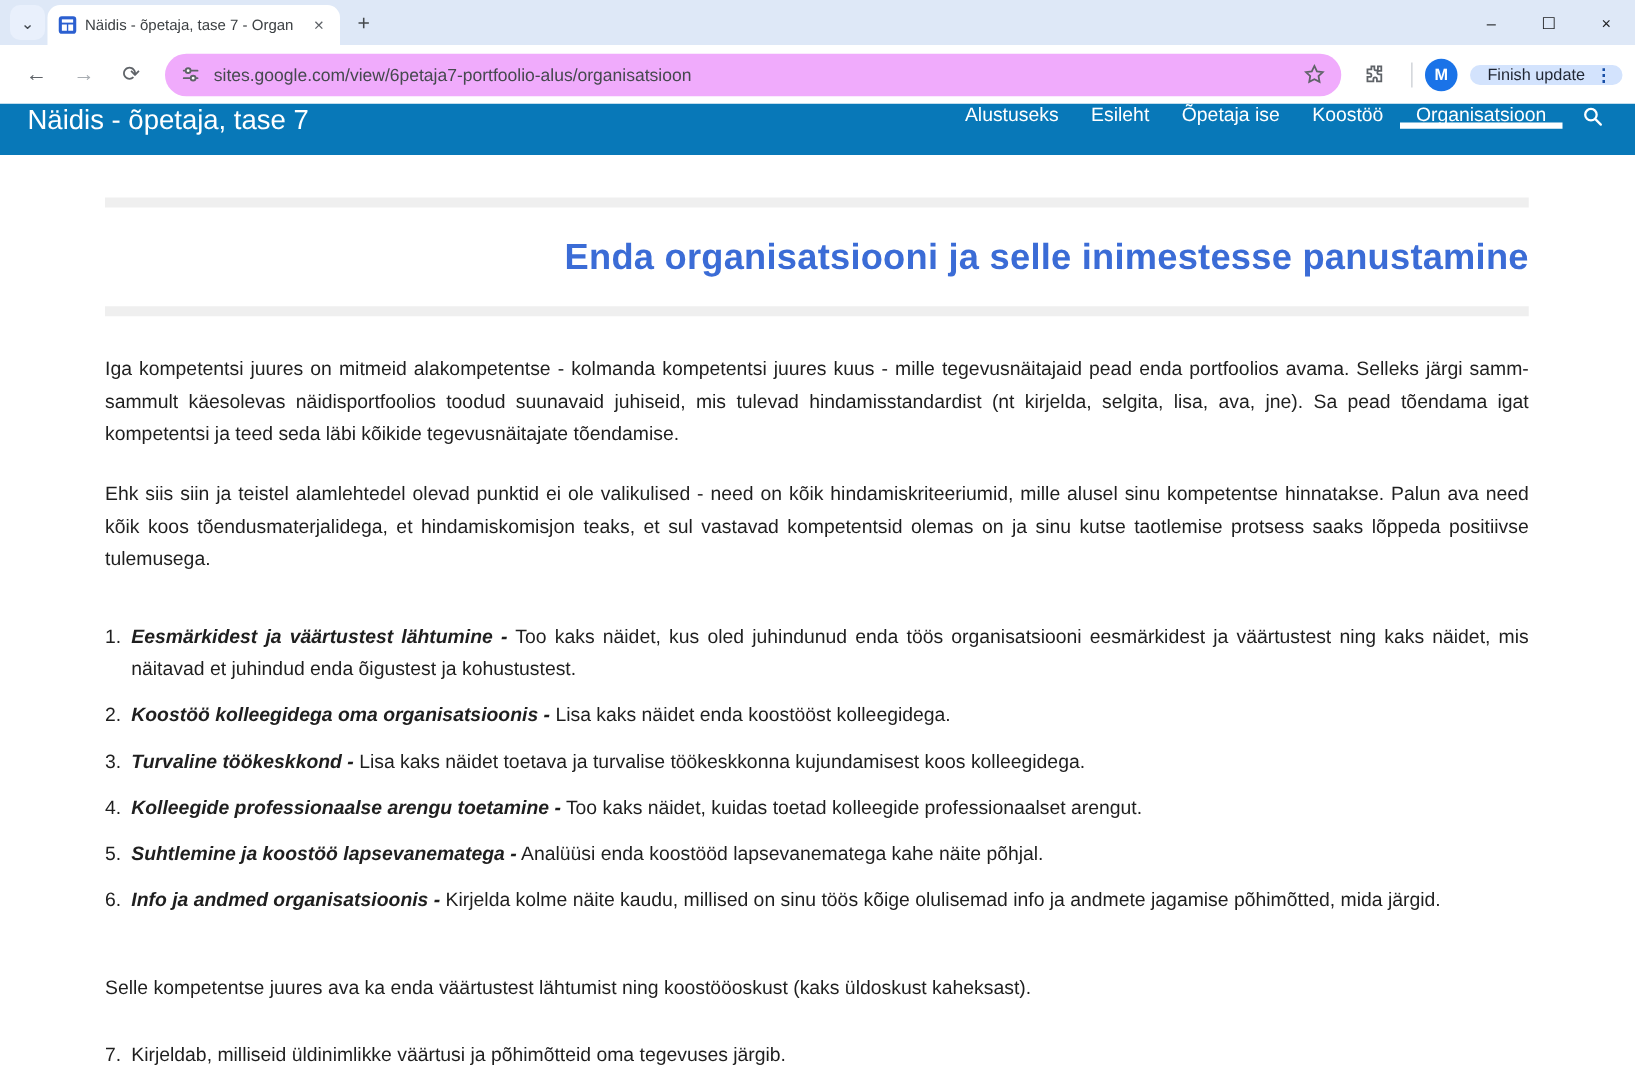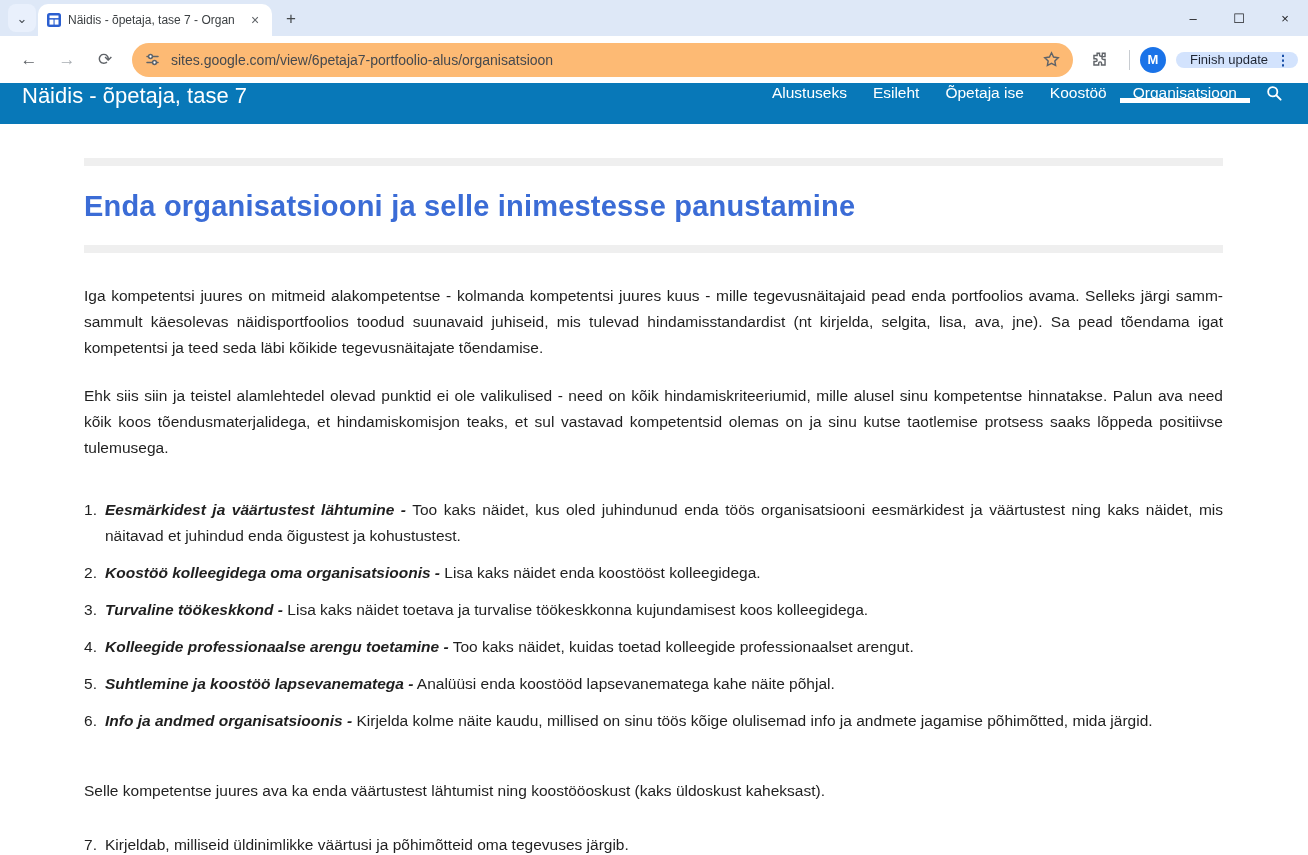--- a/index.html
+++ b/index.html
@@ -20,21 +20,21 @@
   .newtab-btn { font-size:17px; color:#45494d; width:26px; height:26px; margin:0 0 4px 6px;
                 display:flex; align-items:center; justify-content:center; border-radius:50%; }
   .win-controls { position:absolute; right:0; top:0; height:36px; display:flex; }
   .win-btn { width:46px; height:100%; display:flex; align-items:center; justify-content:center;
              color:#202124; font-size:13px; }
 
   .toolbar { height:47px; background:#fff; display:flex; align-items:center; padding:0 10px; }
   .nav-btn { width:32px; height:32px; display:flex; align-items:center; justify-content:center;
              font-size:17px; color:#5f6368; border-radius:50%; margin:0 3px; }
   .nav-btn.disabled { color:#a8adb2; }
-  .omnibox { flex:1; height:34px; background:#fdba74; border-radius:17px; display:flex;
+  .omnibox { flex:1; height:34px; background:#f0abfc; border-radius:17px; display:flex;
              align-items:center; padding:0 12px; margin:0 8px; }
   .omnibox-url { flex:1; font-size:14px; color:#45494e; margin-left:10px; }
   .toolbar-right { display:flex; align-items:center; }
   .vdivider { width:1px; height:20px; background:#c8ccd1; margin:0 10px; }
   .avatar { width:26px; height:26px; border-radius:50%; background:#1a73e8; color:#fff;
             font-size:13px; font-weight:bold; display:flex; align-items:center; justify-content:center; }
   .update-pill { height:16px; background:#d3e3fd; border-radius:16px; display:flex;
                  align-items:center; padding:0 8px 0 14px; margin-left:10px; }
   .update-label { font-size:13px; color:#1f2532; }
   .kebab { color:#174ea6; font-size:14px; font-weight:bold; margin-left:8px; letter-spacing:0; }
@@ -48,21 +48,21 @@
               position:relative; cursor:pointer; }
   .nav-item.active::after { content:""; position:absolute; left:0; right:0; bottom:0;
                             height:5px; background:#fff; }
   .search-btn { display:flex; align-items:center; padding:0 14px; cursor:pointer; }
 
   
   .content { padding:0 85px 0 84px; color:#1f1f1f; }
   .divider { height:8px; background:#efefef; }
   .divider.top { margin-top:34px; }
   .divider.bottom { margin-bottom:30px; }
-  h1.page-heading { text-align:left; color:#3b6cd6; font-size:29px; font-weight:bold;
+  h1.page-heading { text-align:right; color:#3b6cd6; font-size:29px; font-weight:bold;
                     margin:24px 0 22px 0; letter-spacing:0.2px; }
   .body-text { font-size:15.5px; line-height:26px; text-align:justify; }
   p.para { margin-bottom:22px; }
   ol.comp-list { list-style:none; counter-reset:li; margin:36px 0 0 0; }
   ol.comp-list.second { counter-reset:li 6; margin-top:28px; }
   ol.comp-list li { position:relative; padding-left:21px; margin-bottom:11px;
                     counter-increment:li; }
   ol.comp-list.second li { margin-bottom:20px; }
   ol.comp-list li::before { content:counter(li) "."; position:absolute; left:0; color:#1f1f1f; }
   .lead { font-weight:bold; font-style:italic; }

